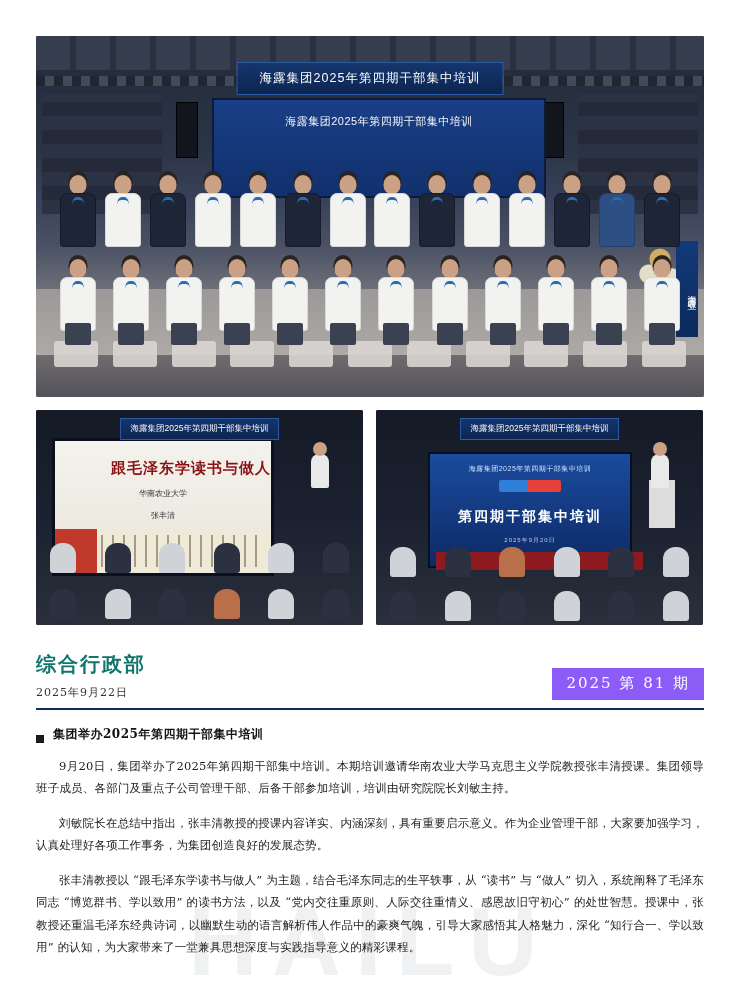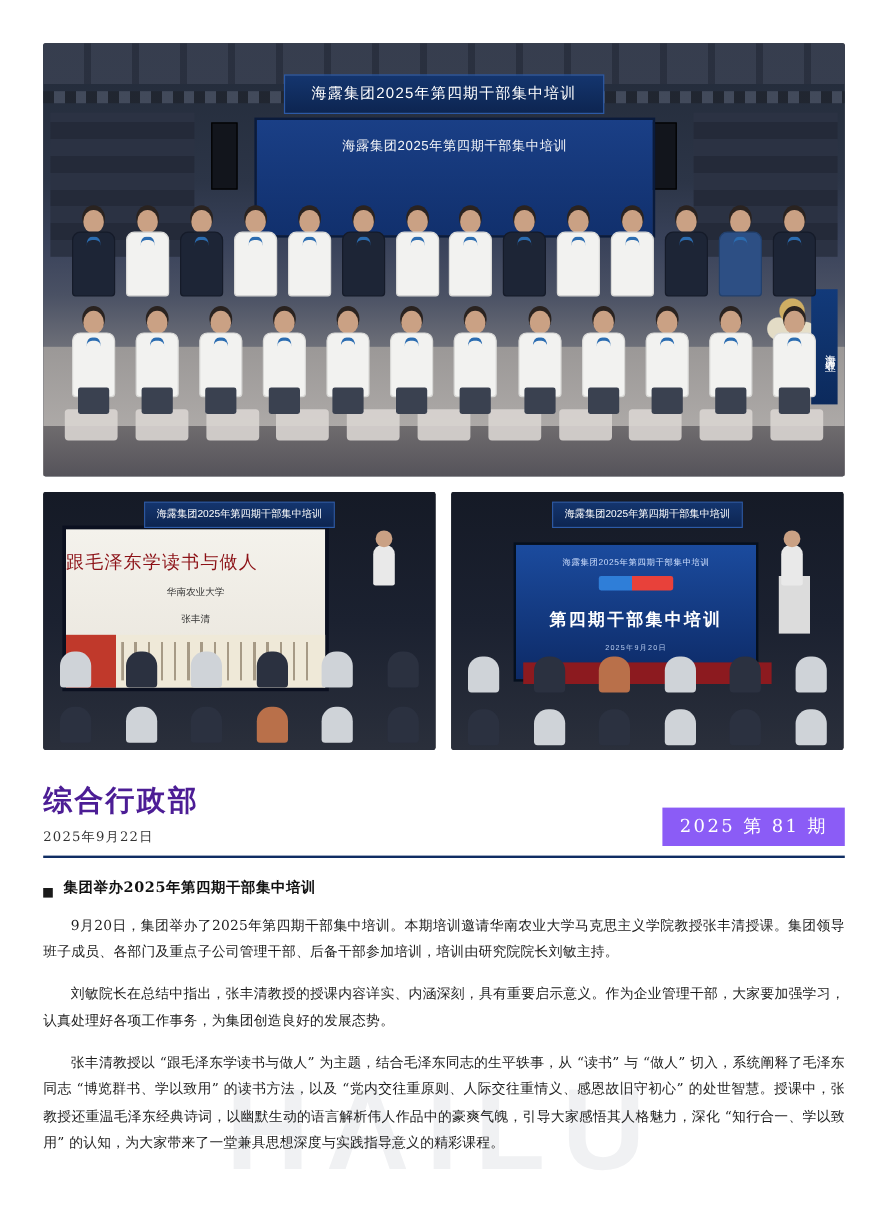--- a/index.html
+++ b/index.html
@@ -272,24 +272,24 @@
     top: 28px;
     left: 16px;
     width: 216px;
     height: 132px;
     background: linear-gradient(#f4f2ec, #e9e5dc);
     border: 3px solid #0b1020;
     z-index: 2;
   }
   .slide .stitle {
     margin: 18px 0 0;
-    text-align: left;
+    text-align: right;
     color: #8c1116;
     font-size: 15px;
-    font-weight: normal;
+    font-weight: bold;
     letter-spacing: 1px;
   }
   .slide .ssub {
     margin-top: 10px;
     text-align: center;
     color: #333;
     font-size: 8px;
     line-height: 1.5;
   }
   .slide .art {
@@ -402,22 +402,22 @@
 
   
   .dept-block {
     margin-top: 26px;
     display: flex;
     align-items: flex-end;
     justify-content: space-between;
   }
   .dept-name {
     font-family: "DejaVu Serif", serif;
-    font-size: 24px;
-    color: #4c1d95;
+    font-size: 20px;
+    color: #0f766e;
     letter-spacing: 2px;
     font-weight: bold;
   }
   .dept-date {
     font-family: "DejaVu Serif", serif;
     font-size: 11px;
     color: #333;
     margin-top: 7px;
     letter-spacing: 1px;
   }

